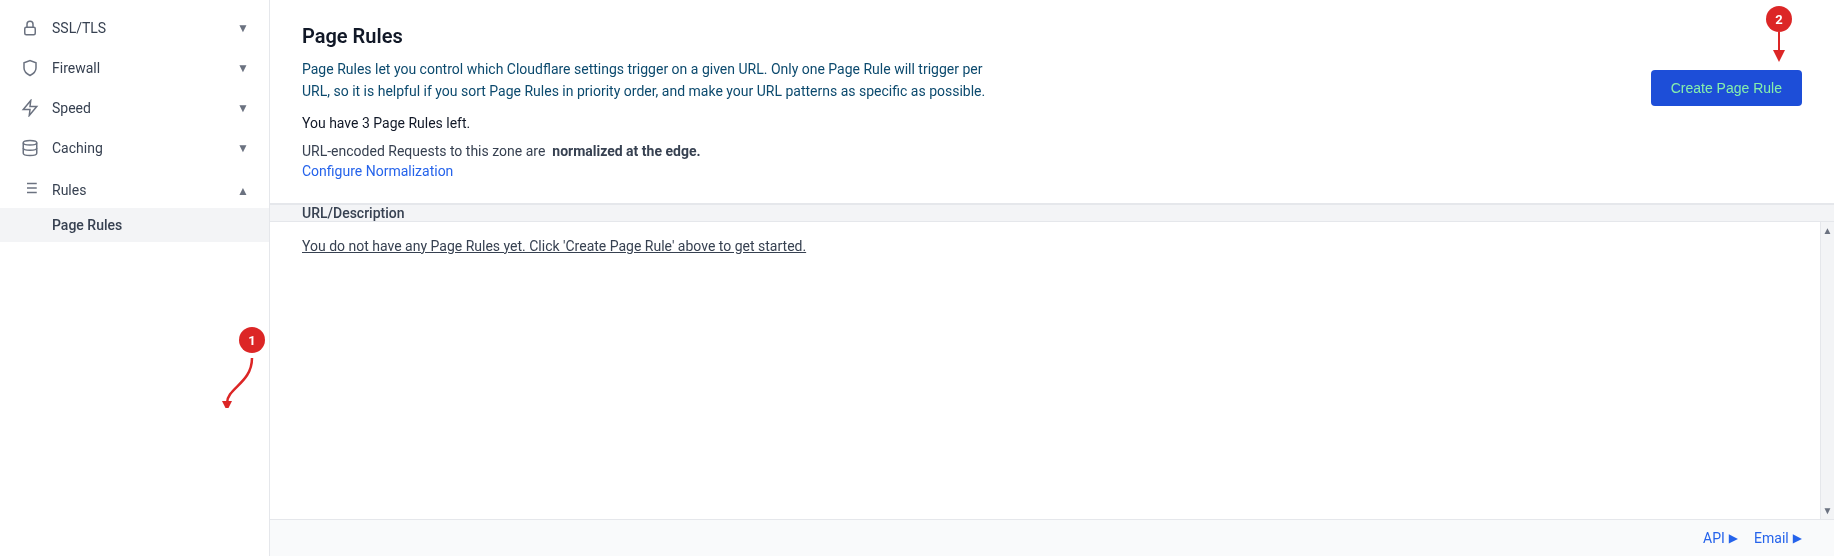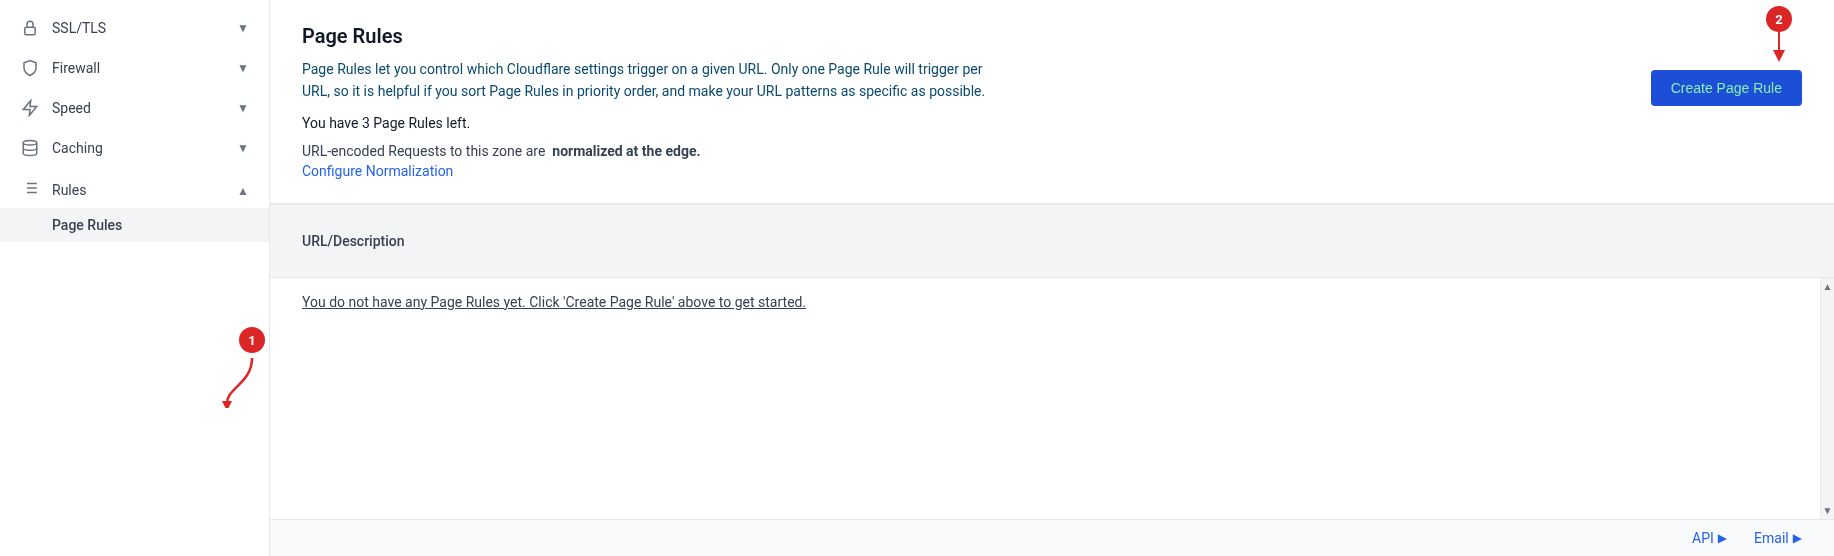--- a/index.html
+++ b/index.html
@@ -165,21 +165,21 @@
       background: #f9fafb;
       flex: 1;
       border-top: 1px solid #e5e7eb;
       display: flex;
       flex-direction: column;
     }
 
     .table-header {
       background: #f3f4f6;
       border-bottom: 1px solid #e5e7eb;
-      padding: 28px 32px;
+      padding: 0 32px;
     }
 
     .table-header-text {
       font-size: 14px;
       color: #374151;
       font-weight: 500;
     }
 
     .table-body {
       flex: 1;
@@ -227,21 +227,21 @@
       margin-top: auto;
     }
 
     
     .table-footer {
       display: flex;
       justify-content: flex-end;
       padding: 10px 32px;
       background: #f9fafb;
       border-top: 1px solid #e5e7eb;
-      gap: 27px;
+      gap: 16px;
     }
 
     .footer-link {
       color: #2563eb;
       text-decoration: none;
       font-size: 14px;
       display: flex;
       align-items: center;
       gap: 4px;
     }

